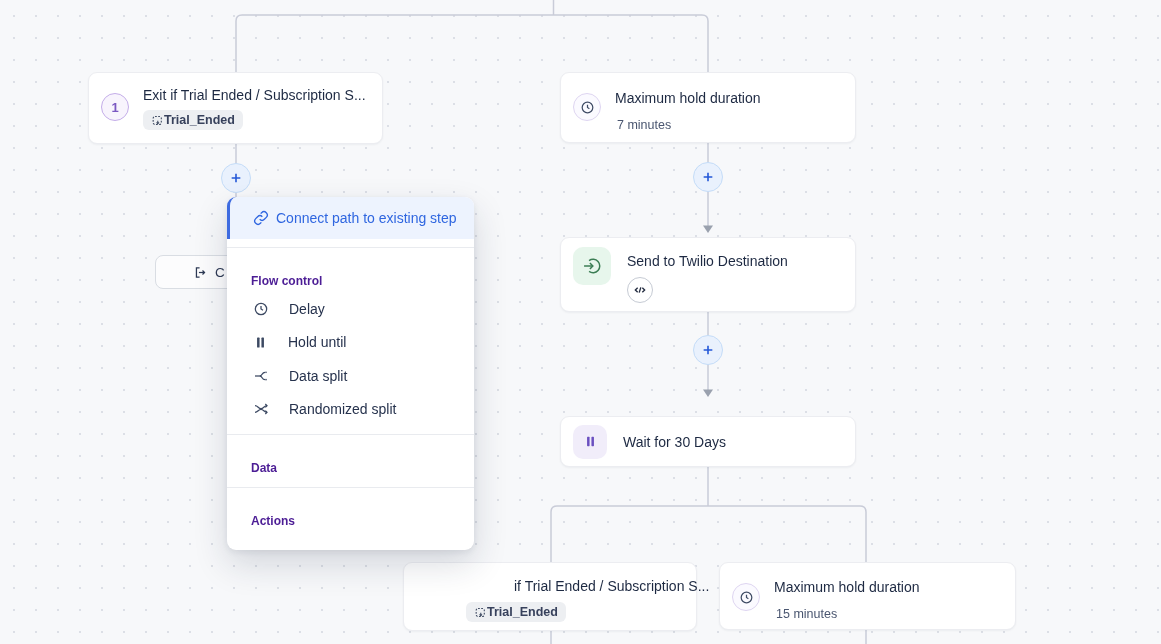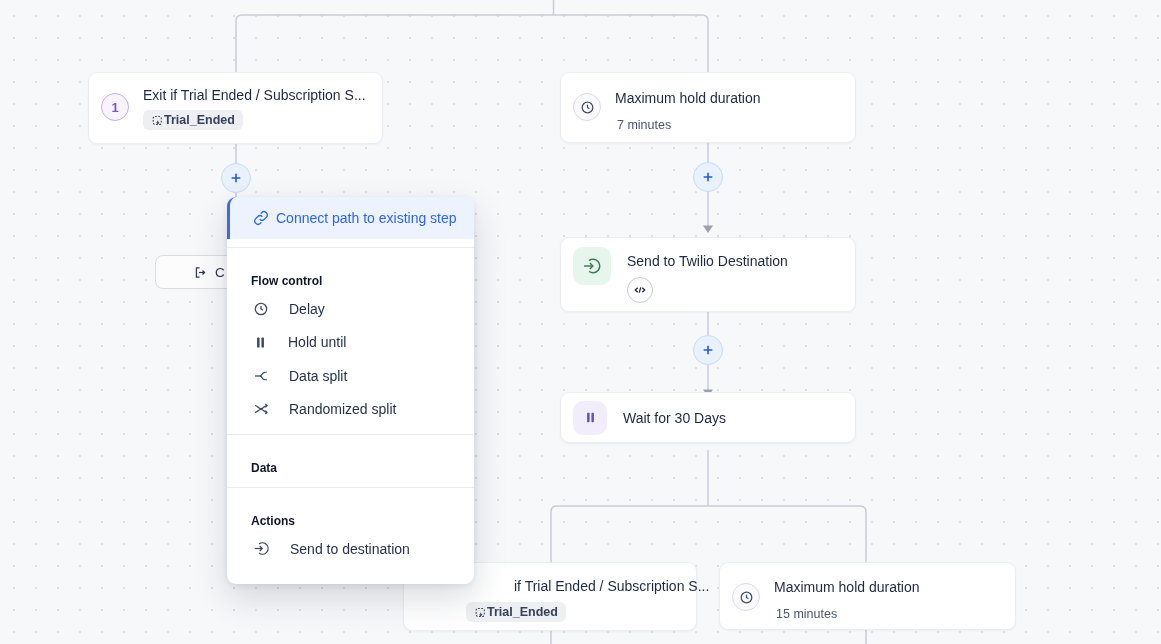--- a/index.html
+++ b/index.html
@@ -69,21 +69,21 @@
     background: #fff; border-radius: 9px; z-index: 10;
     box-shadow: 0 2px 6px rgba(25,35,60,.08), 0 14px 34px rgba(25,35,60,.16);
     padding-bottom: 18px;
   }
   .menu-connect {
     height: 42px; display: flex; align-items: center; gap: 7px;
     padding: 0 10px 0 23px; background: #edf3fe; border-left: 3px solid #3e6be0;
     border-radius: 9px 9px 0 0; color: #2f66e0; font-size: 14px; cursor: pointer;
   }
   .menu-divider { height: 1px; background: #e9ebef; margin-top: 8px; }
-  .menu-section-title { padding: 26px 24px 4px; font-size: 12px; font-weight: 700; color: #0f172a; }
+  .menu-section-title { padding: 26px 24px 4px; font-size: 12px; font-weight: 700; color: #4c1d95; }
   .menu-item {
     height: 33.5px; display: flex; align-items: center; gap: 20px;
     padding: 0 10px 0 26px; font-size: 14px; color: #26324d; cursor: pointer;
   }
   .menu-item .mi-icon { color: #3d4a63; display: flex; }
 </style>
 </head>
 <body>
 
 <div class="screen">
@@ -149,21 +149,21 @@
       <div class="code-badge">
         <svg width="16" height="16" viewBox="0 0 24 24" fill="none" stroke="currentColor" stroke-width="2">
           <path d="M8.5 8.5L5 12l3.5 3.5"></path>
             <path d="M15.5 8.5L19 12l-3.5 3.5"></path>
             <path d="M13.2 8l-2.4 8"></path>
         </svg>
       </div>
     </div>
   </div>
 
-  <div class="node" style="left:560px; top:392px; width:296px; height:51px; padding:8px 12px; align-items:center;">
+  <div class="node" style="left:560px; top:416px; width:296px; height:51px; padding:8px 12px; align-items:center;">
     <div class="sq-icon sq-purple">
       <svg width="15" height="15" viewBox="0 0 24 24" fill="currentColor">
         <rect x="6.5" y="4.5" width="4" height="15" rx="1"></rect>
           <rect x="13.5" y="4.5" width="4" height="15" rx="1"></rect>
       </svg>
     </div>
     <div class="node-title" style="margin-left:16px;">Wait for 30 Days</div>
   </div>
 
   <div class="node" style="left:403px; top:562px; width:294px; height:69px; padding:10px 12px; display:block;">
@@ -271,25 +271,15 @@
         </svg>
       </span>
       <span>Randomized split</span>
     </div>
 
     <div class="menu-divider"></div>
     <div class="menu-section-title">Data</div>
 
     <div class="menu-divider"></div>
     <div class="menu-section-title">Actions</div>
-    <div class="menu-item">
-      <span class="mi-icon">
-        <svg width="17" height="17" viewBox="0 0 24 24" fill="none" stroke="currentColor" stroke-width="1.8">
-          <path d="M8.5 5.6A8 8 0 1 1 8.5 18.4"></path>
-            <path d="M2.5 12h10.5"></path>
-            <path d="M9.5 8.5L13 12l-3.5 3.5"></path>
-        </svg>
-      </span>
-      <span>Send to destination</span>
-    </div>
   </div>
 
 </div>
 
 </body></html>

